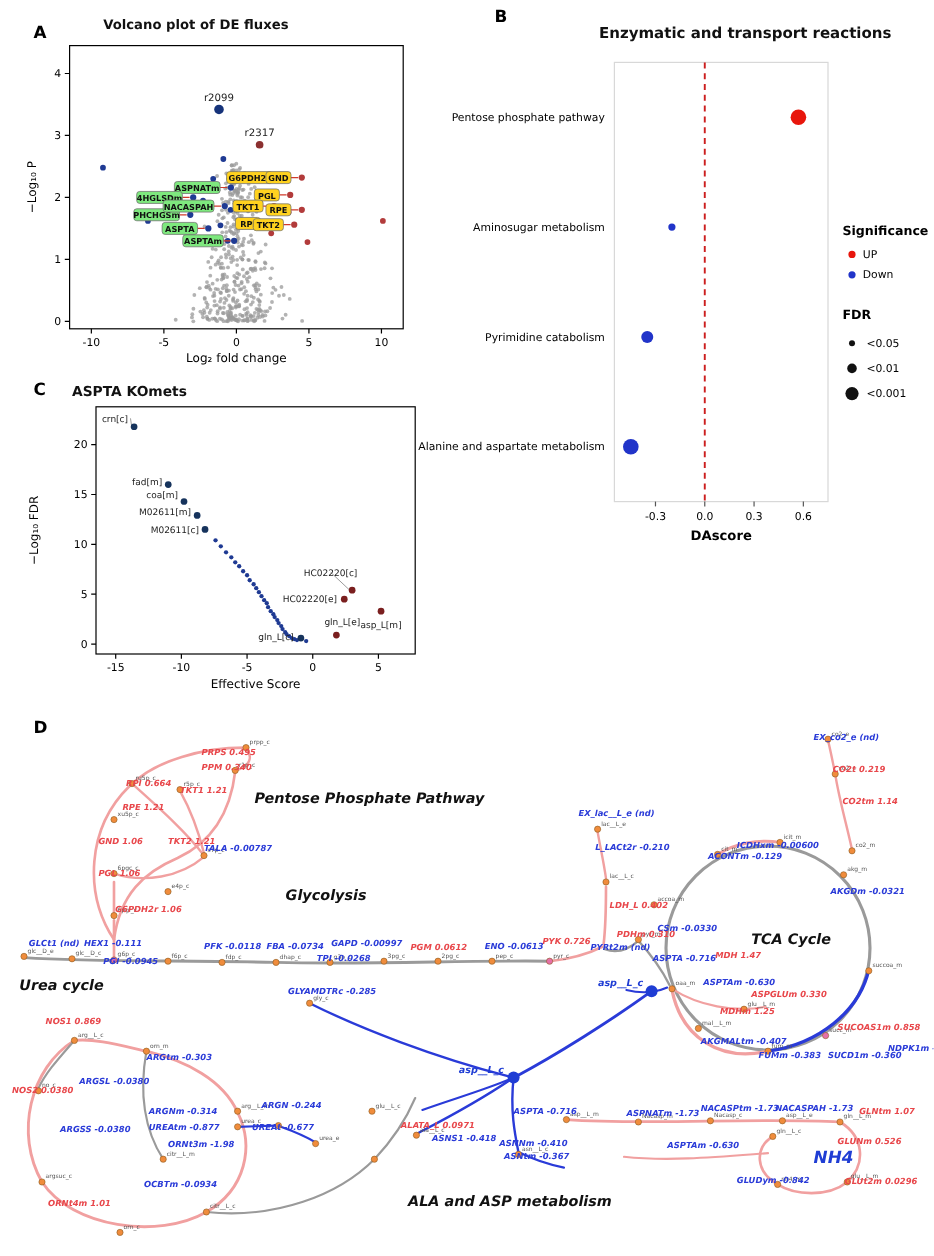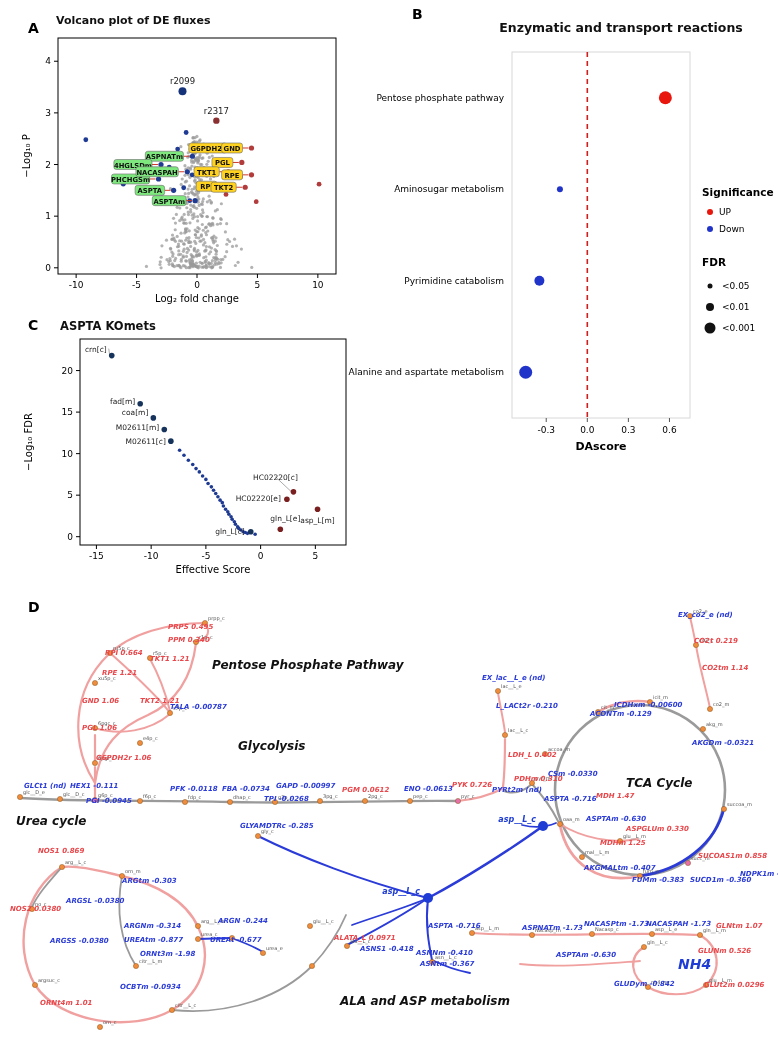--- a/index.html
+++ b/index.html
@@ -10,21 +10,21 @@
 .ptitle{position:absolute;font-weight:bold;color:#111;z-index:3}
 .panel svg{position:absolute;left:0;top:0;display:block}
 </style>
 </head>
 <body>
 
 <div id="figure">
 
   <section class="panel" id="panel-a" style="left:18px;top:8px;width:350px;height:307px;">
     <div class="plabel" style="left:10px;top:12px;">A</div>
-    <div class="ptitle" style="left:38px;top:6px;font-size:11px;">Volcano plot of DE fluxes</div>
+    <div class="ptitle" style="left:68px;top:6px;font-size:11px;">Volcano plot of DE fluxes</div>
     <svg id="svg-a" width="350" height="307">
         <rect x="40" y="30" width="278" height="236" fill="#fff" stroke="#000" stroke-width="1"></rect>
         <line x1="58.130434782608695" y1="266" x2="58.130434782608695" y2="270" stroke="#000"></line>
         <text x="58.130434782608695" y="280" text-anchor="middle" font-size="9">-10</text>
         <line x1="118.56521739130434" y1="266" x2="118.56521739130434" y2="270" stroke="#000"></line>
         <text x="118.56521739130434" y="280" text-anchor="middle" font-size="9">-5</text>
         <line x1="179" y1="266" x2="179" y2="270" stroke="#000"></line>
         <text x="179" y="280" text-anchor="middle" font-size="9">0</text>
         <line x1="239.43478260869566" y1="266" x2="239.43478260869566" y2="270" stroke="#000"></line>
         <text x="239.43478260869566" y="280" text-anchor="middle" font-size="9">5</text>

